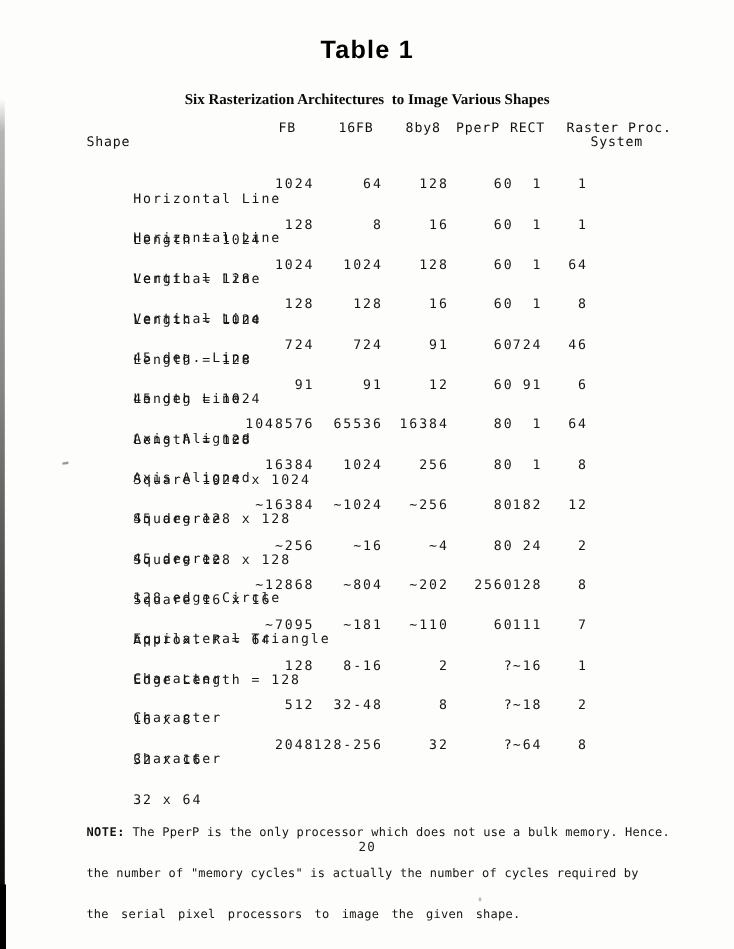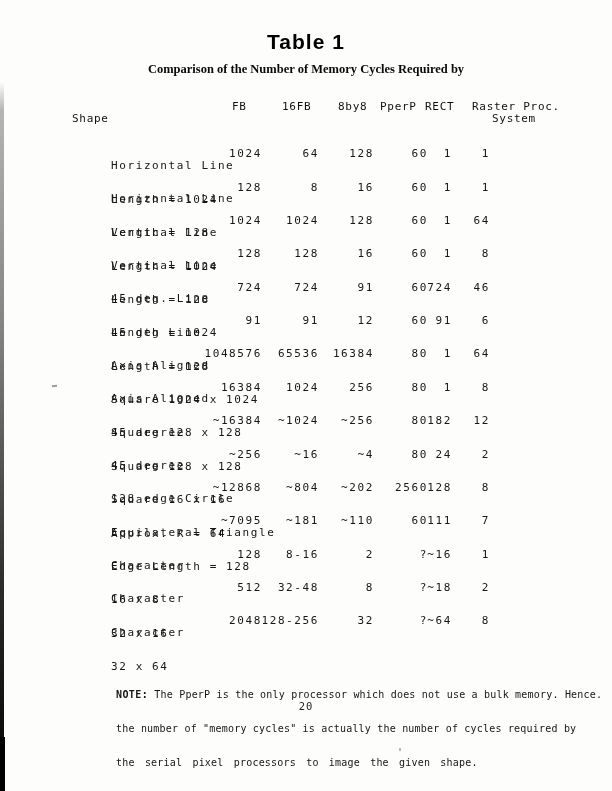--- a/index.html
+++ b/index.html
@@ -55,21 +55,21 @@
   .col1{right:293px;} 
   .col2{right:238px;} 
   .col3{right:184px;} 
   .col4{right:160px;} 
   .col5{right:122px;} 
   .note{
     position:absolute;left:72px;top:666px;width:485px;
     font-size:10px;line-height:11.4px;letter-spacing:0.2px;
     white-space:pre;color:#151515;
   }
-  .note .nline{display:block;margin-left:44px;}
+  .note .nline{display:block;}
   .note .just{word-spacing:4px;}
   .note b{font-weight:bold;letter-spacing:0.4px;}
   .page-number{
     position:absolute;top:700px;left:0;right:0;text-align:center;
     font-size:10.5px;letter-spacing:1px;color:#222;
   }
   .artifact-dash{
     position:absolute;left:52px;top:385px;width:5px;height:2px;background:#9a9a9a;
     transform:rotate(-8deg);
   }
@@ -80,21 +80,21 @@
 </head>
 <body>
 
 <div class="page">
 
   <div class="scan-edge"></div>
   <div class="scan-edge-bottom"></div>
 
   <div class="title">Table 1</div>
 
-  <div class="subtitle"><span>Comparison of the Number of Memory Cycles Required by</span><br></div>
+  <div class="subtitle"><br><span>Six Rasterization Architectures  to Image Various Shapes</span></div>
 
   <span class="hcell" style="left:72px;top:113px">Shape</span>
   <span class="hcell" style="left:232px;top:101px">FB</span>
   <span class="hcell" style="left:282px;top:101px">16FB</span>
   <span class="hcell" style="left:338px;top:101px">8by8</span>
   <span class="hcell" style="left:380px;top:101px">PperP</span>
   <span class="hcell" style="left:425px;top:101px">RECT</span>
   <span class="hcell" style="left:472px;top:101px">Raster Proc.</span>
   <span class="hcell" style="left:492px;top:113px">System</span>
 

